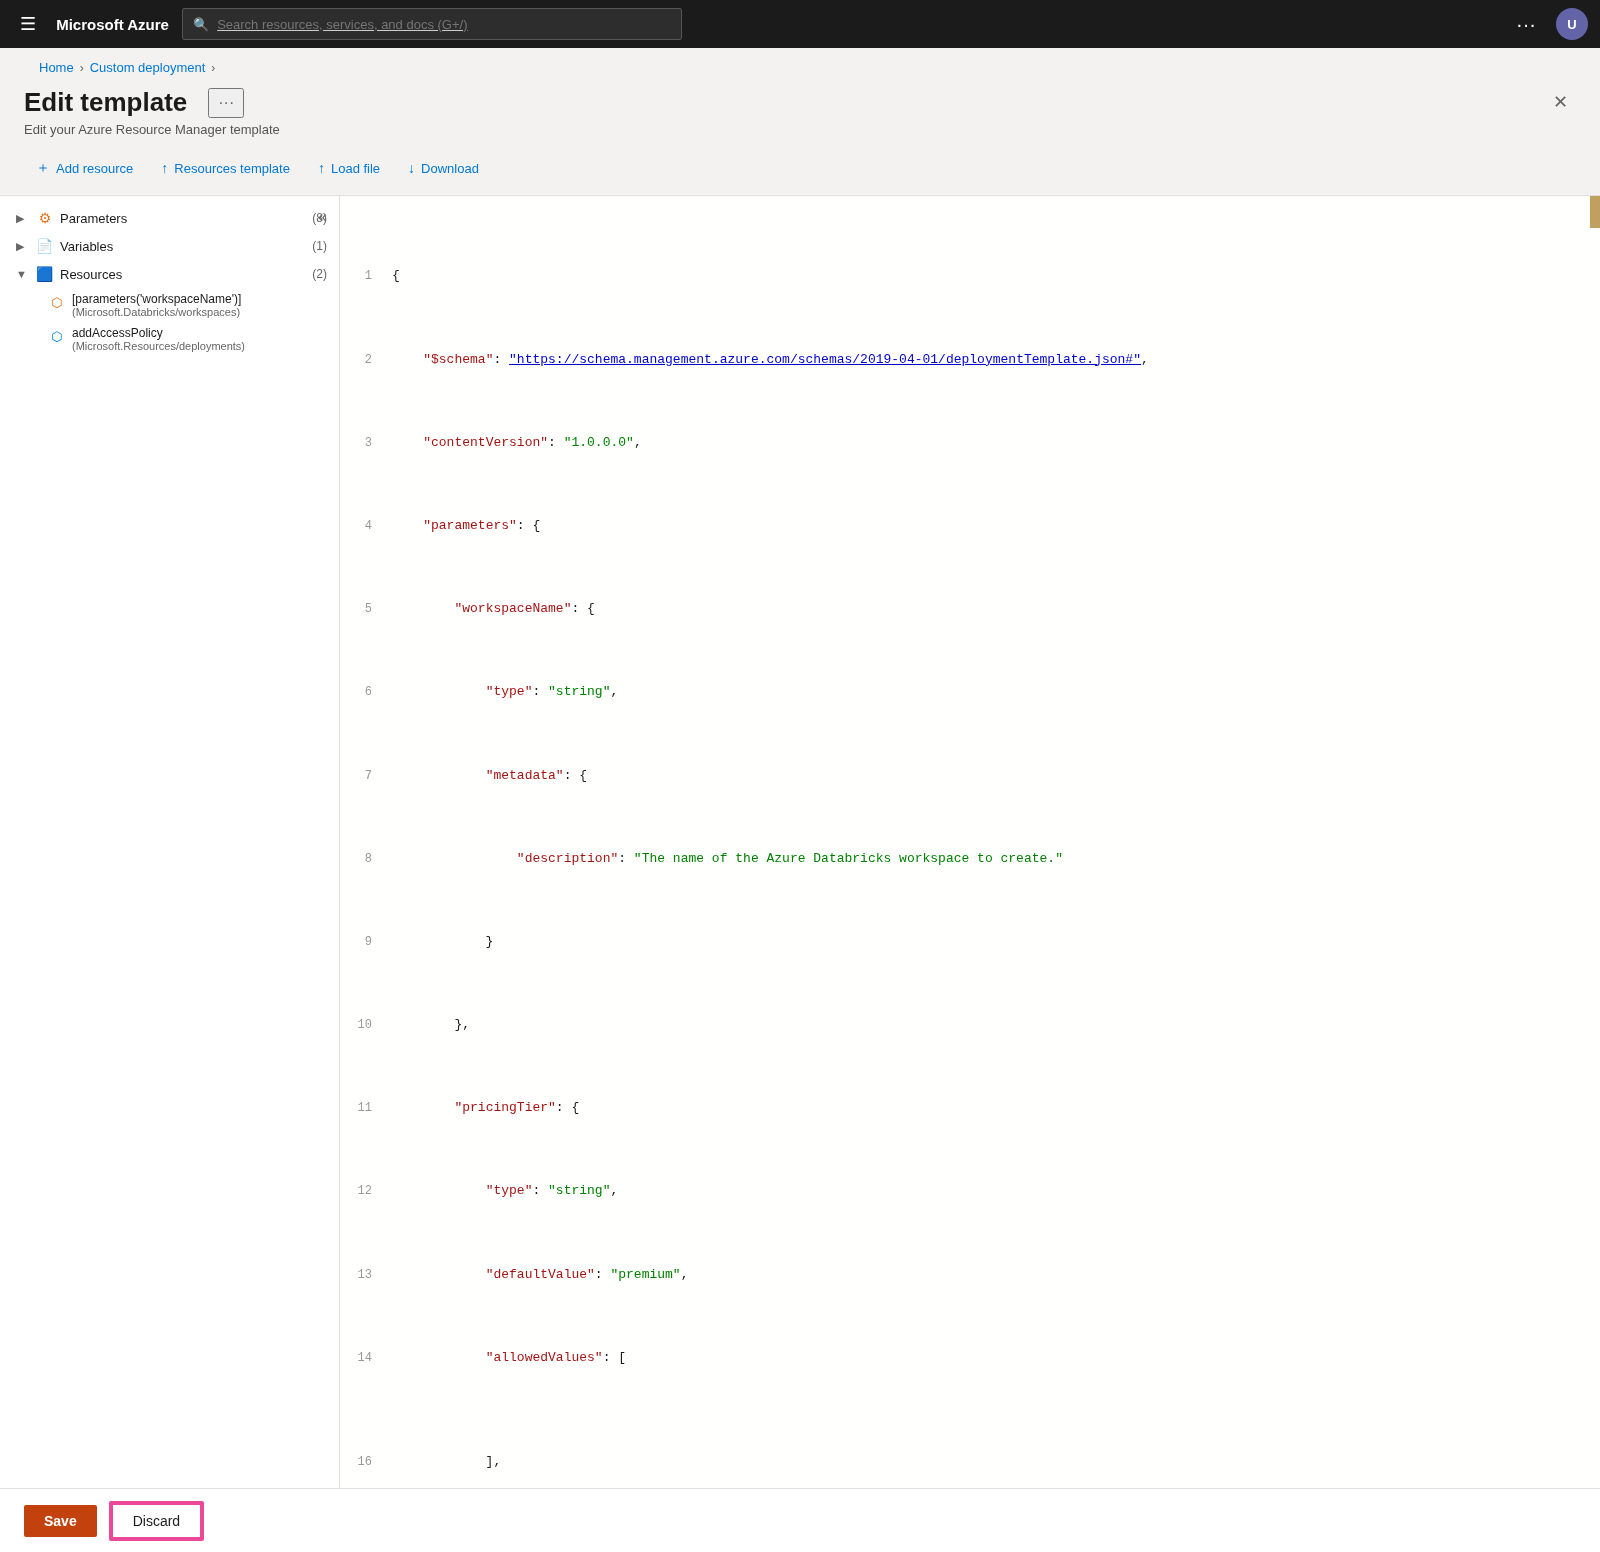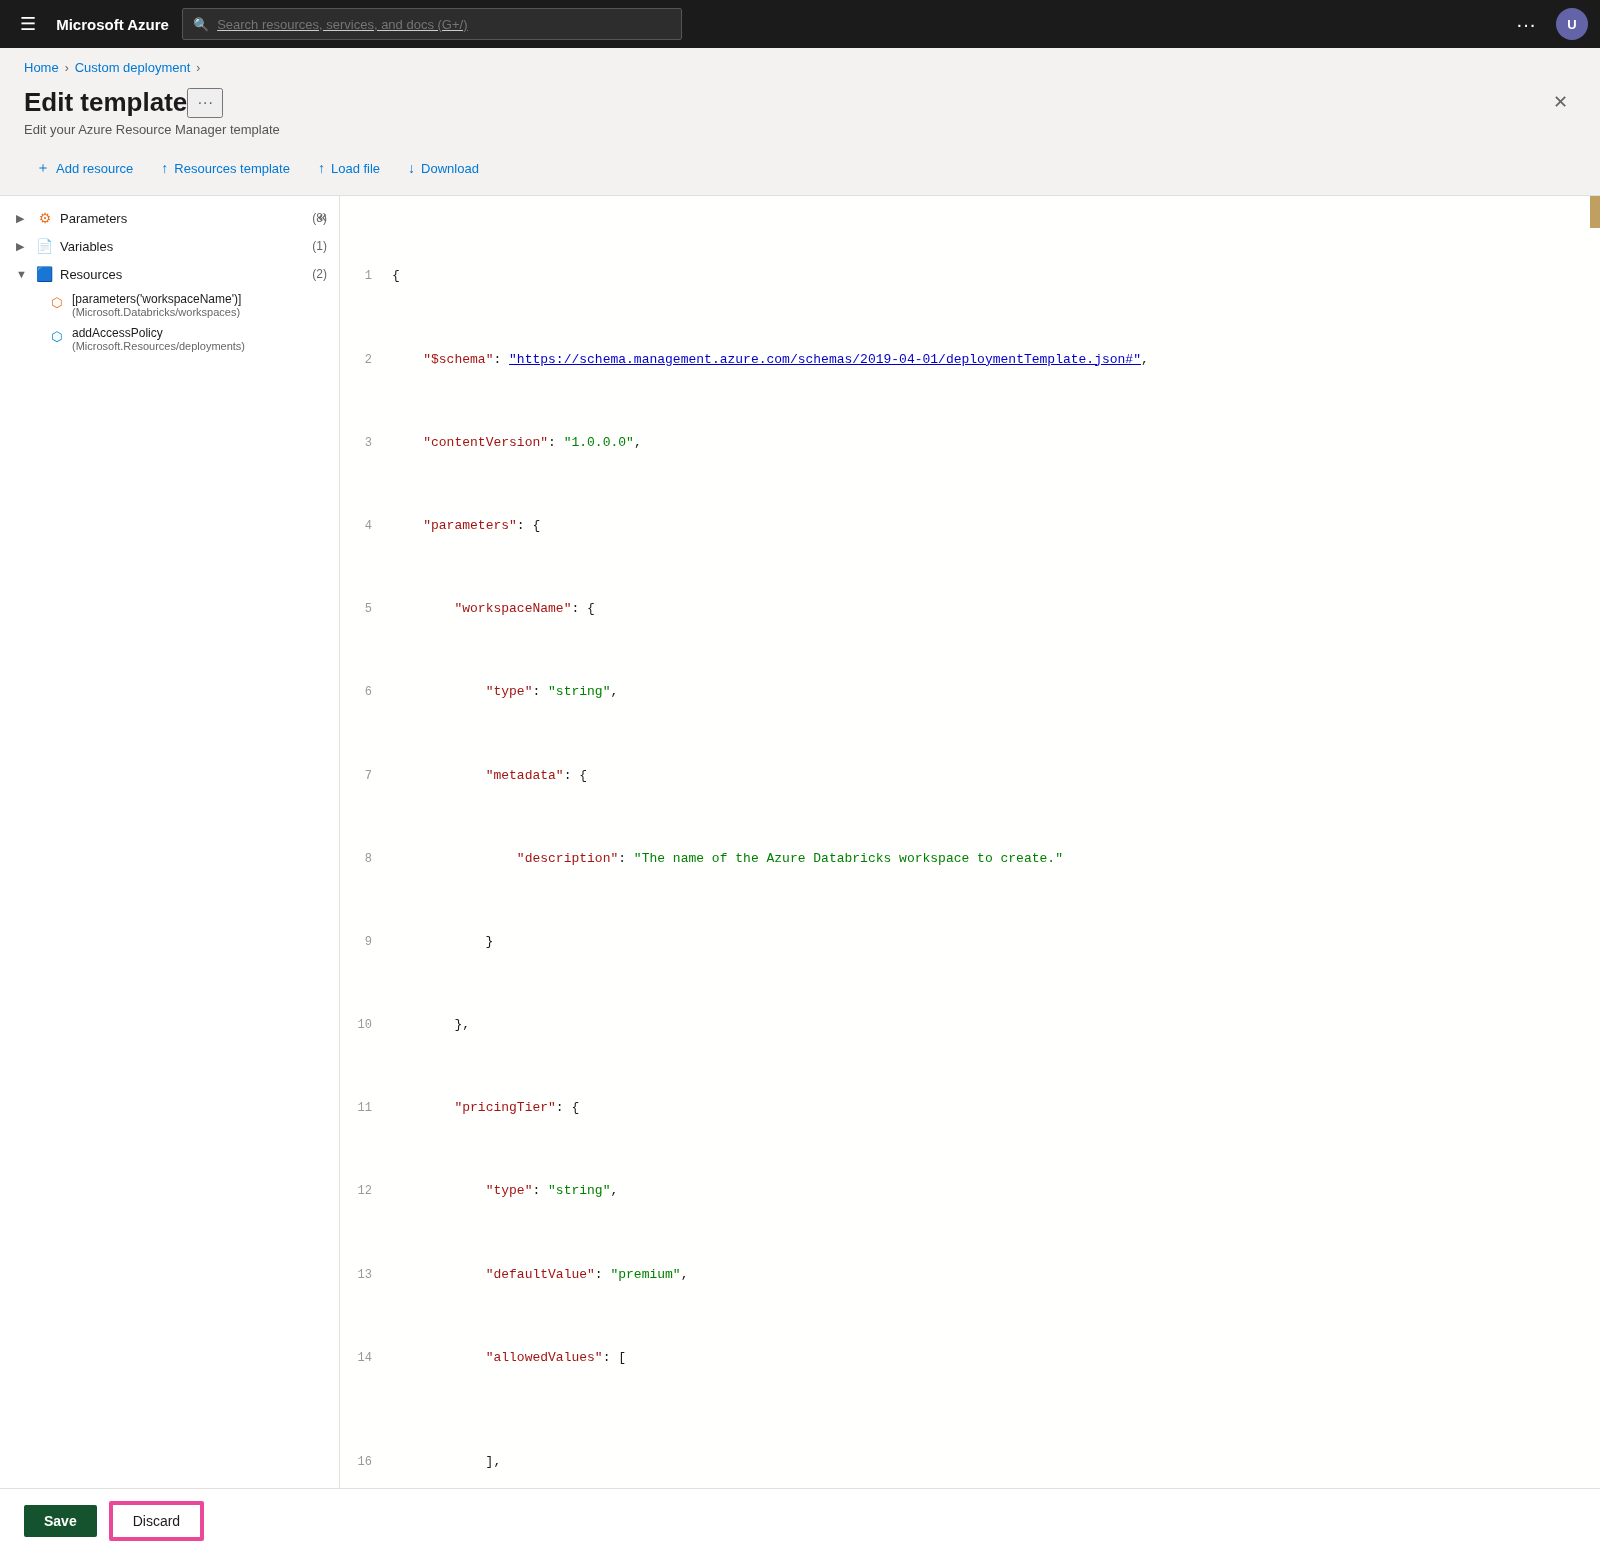--- a/index.html
+++ b/index.html
@@ -42,37 +42,37 @@
     .avatar {
       width: 32px; height: 32px;
       border-radius: 50%;
       background: #6264a7;
       display: flex; align-items: center; justify-content: center;
       color: #fff; font-size: 13px; font-weight: 600;
     }
 
     
     .breadcrumb {
-      padding: 12px 24px 0;
+      padding: 12px 39px 0;
       display: flex;
       align-items: center;
       gap: 6px;
       font-size: 13px;
     }
     .breadcrumb a { color: #0078d4; text-decoration: none; }
     .breadcrumb-sep { color: #666; font-size: 12px; }
 
     
     .page-header {
       padding: 12px 24px 0;
       display: flex;
       align-items: flex-start;
       justify-content: space-between;
     }
-    .page-title-area { display: flex; align-items: center; gap: 0; }
+    .page-title-area { display: flex; align-items: center; gap: 21px; }
     .page-title { font-size: 26px; font-weight: 600; color: #1b1b1b; }
     .more-options-btn { color: #666; font-size: 16px; cursor: pointer; padding: 4px 8px; }
     .close-btn {
       background: none; border: none; cursor: pointer;
       font-size: 18px; color: #666; padding: 4px 8px;
     }
     .page-subtitle { padding: 4px 24px 0; font-size: 13px; color: #555; }
 
     
     .toolbar {
@@ -211,21 +211,21 @@
       right: 0;
       height: 64px;
       background: #fff;
       border-top: 1px solid #e0e0e0;
       display: flex;
       align-items: center;
       padding: 0 24px;
       gap: 12px;
     }
     .btn-save {
-      background: #14532d;
+      background: #c2410c;
       color: #fff;
       border: none;
       padding: 8px 20px;
       font-size: 14px;
       font-weight: 600;
       cursor: pointer;
       border-radius: 2px;
     }
     .btn-discard {
       background: #fff;

